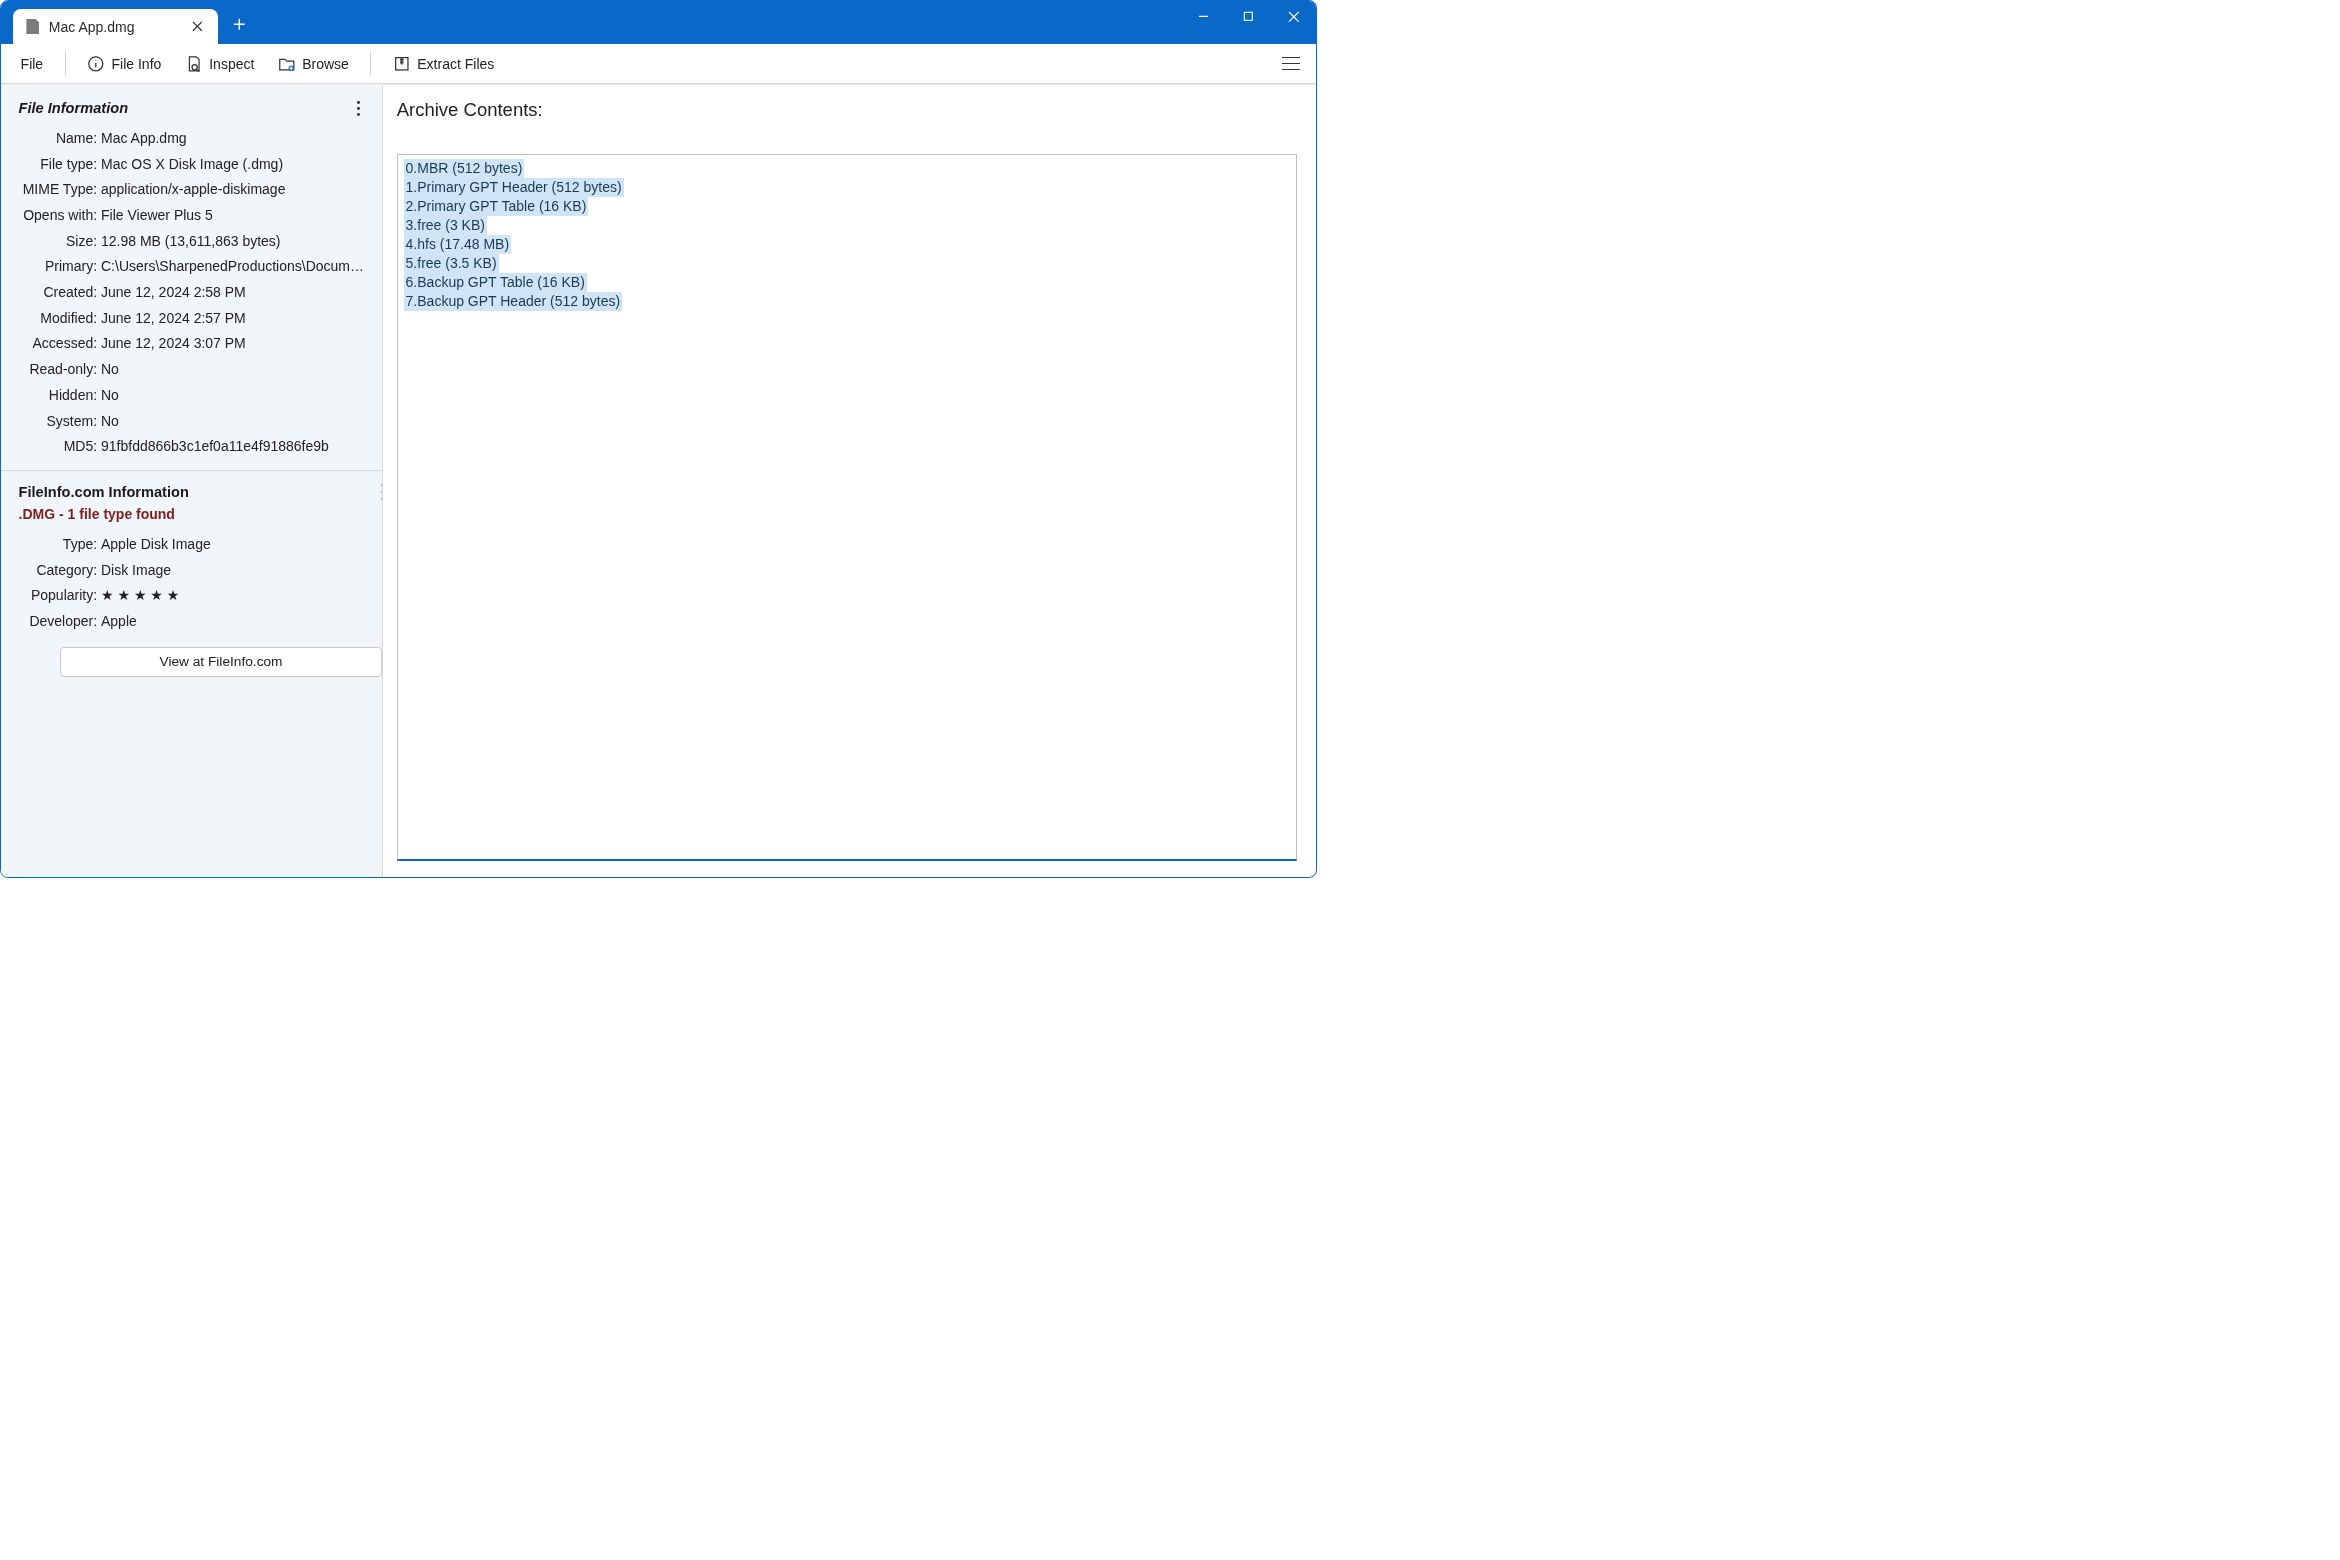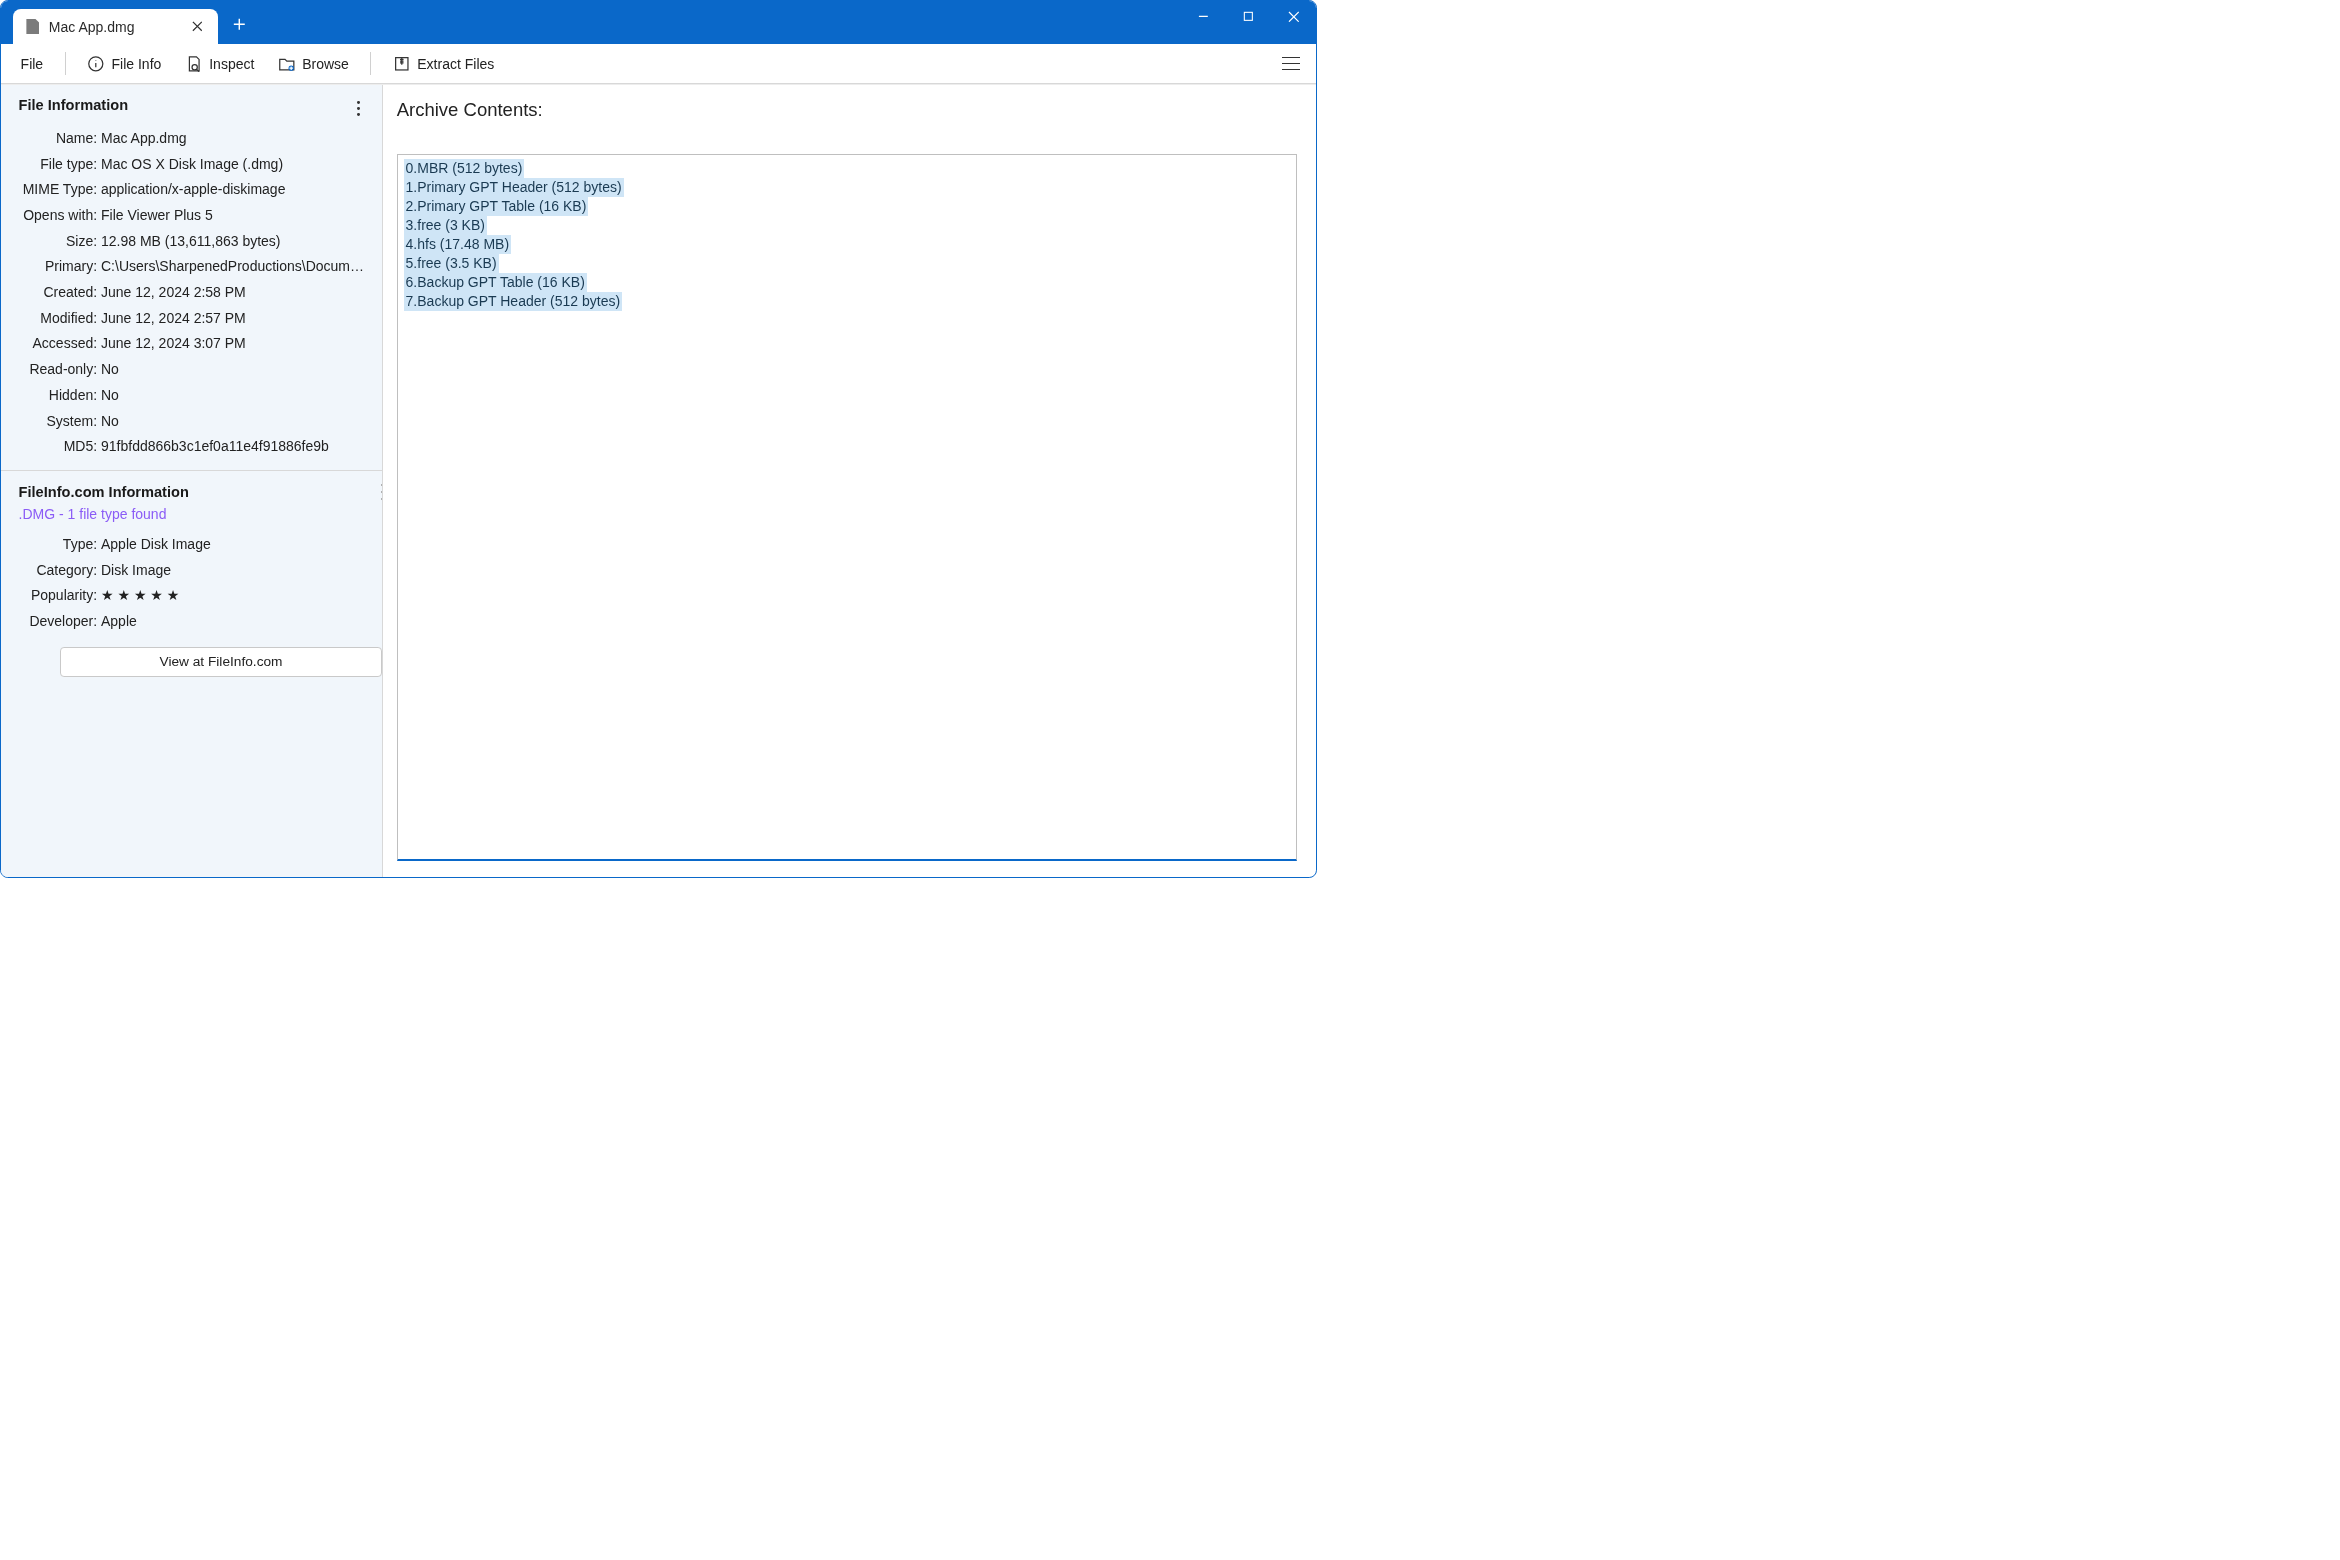--- a/index.html
+++ b/index.html
@@ -100,36 +100,37 @@
   
   .side {
     width: 382px;
     background:#f1f6fb;
     border-right:1px solid #d8d8d8;
     display:flex; flex-direction:column;
     overflow-y:auto;
     position:relative;
   }
   .panel-head {
-    display:flex; justify-content:space-between;
+    display:flex; align-items:center; justify-content:space-between;
     padding: 11.7px 13.7px 5.9px 17.6px;
+    font-style: italic;
   }
   .panel-title { font-weight:600; font-size:14.6px; }
   .more-dots {
     width:19.5px;height:23.4px;display:flex;flex-direction:column;align-items:center;justify-content:center;gap:2.9px;cursor:pointer;
   }
   .more-dots span { width:2.9px;height:2.9px;background:#333;border-radius:50%; }
 
   .kv { display:flex; padding: 2px 13.7px 2px 0; line-height:1.55; }
   .kv .k { width: 100px; text-align:right; color:#222; padding-right:3.9px; }
   .kv .v { flex:1; color:#222; white-space:nowrap; overflow:hidden; text-overflow:ellipsis; }
 
   .panel-divider { height:1px; background:#d8d8d8; margin: 9.8px 0 0 0; }
   .sub-head { font-weight:600; padding: 13.7px 17.6px 3.9px; font-size:14.6px; }
-  .sub-line { padding: 2px 17.6px 9.8px; color:#8b5cf6; }
+  .sub-line { padding: 2px 17.6px 9.8px; color:#7f1d1d;font-weight:bold; }
 
   .view-btn {
     margin: 11.7px 0 0 59px;
     padding: 6.8px 15.6px;
     background:#fff;
     border:1px solid #c9c9c9;
     border-radius:3.9px;
     cursor:pointer;
     font-family:inherit;
     font-size:13.7px;

